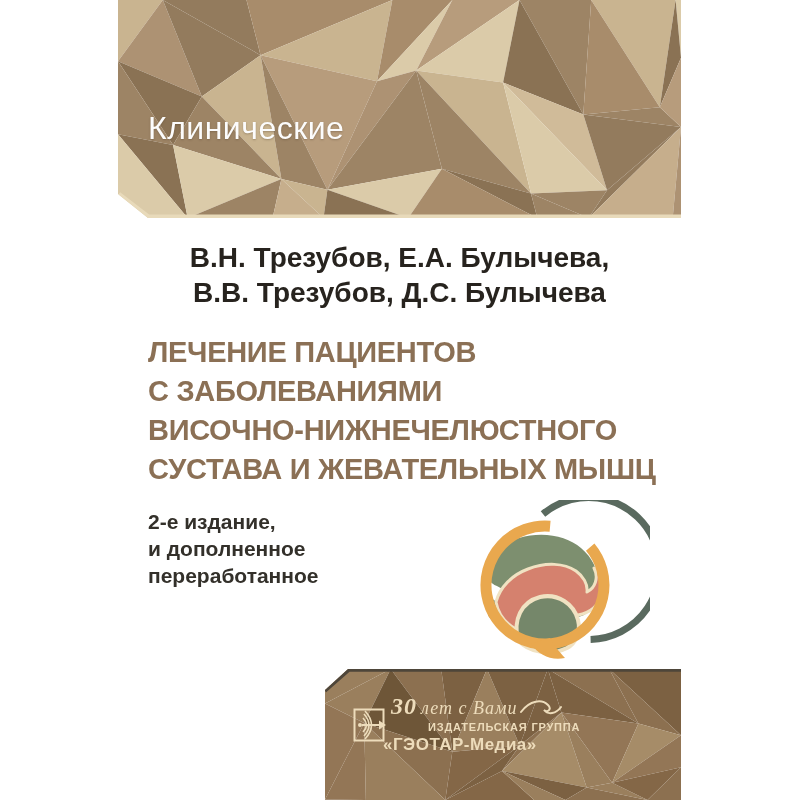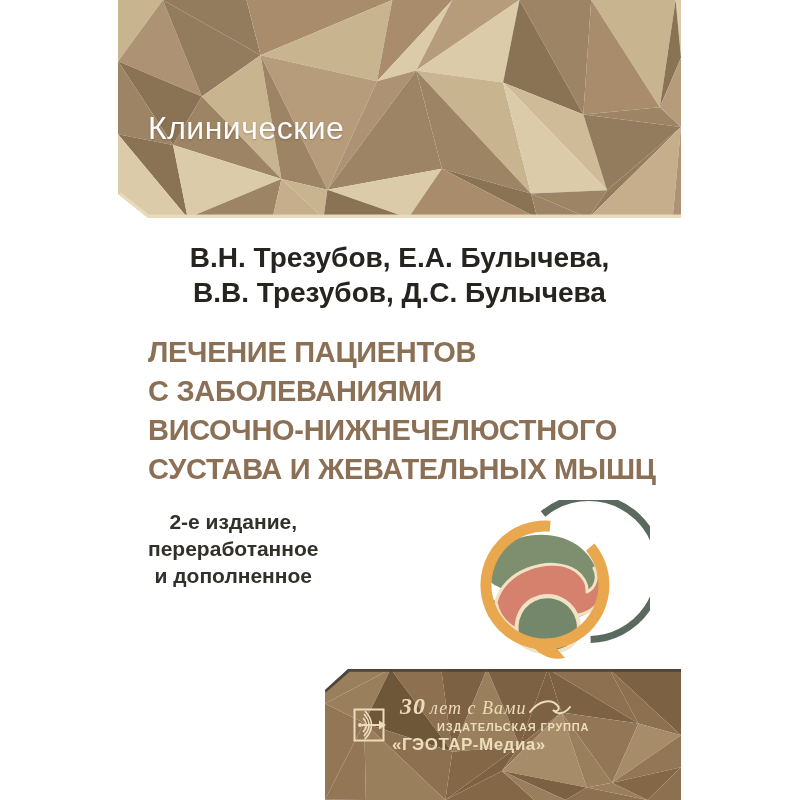--- a/index.html
+++ b/index.html
@@ -16,31 +16,31 @@
                 font-size:32px;line-height:37px;font-weight:400;
                 text-shadow:0 1px 2px rgba(80,60,40,.35);letter-spacing:.5px;}
 
   .authors{position:absolute;left:0;top:240px;width:100%;text-align:center;
            color:var(--c-dark,#27231e);font-weight:700;font-size:28px;line-height:35px;}
 
   .book-title{position:absolute;left:30px;top:333px;color:var(--c-brown,#8b7055);
               font-weight:700;font-size:29px;line-height:39px;letter-spacing:-0.3px;}
 
   .edition{position:absolute;left:30px;top:508px;color:var(--c-dark2,#33302a);
-           font-weight:700;font-size:21px;line-height:27px;text-align:center;}
+           font-weight:700;font-size:21px;line-height:27px;}
 
   .tmj-logo{position:absolute;left:352px;top:500px;}
 
   
   .bottom-band{position:absolute;left:207px;top:669px;width:356px;height:131px;
                clip-path:polygon(23px 0,356px 0,356px 131px,0 131px,0 21px);}
   .bottom-band svg.poly{display:block;position:absolute;left:0;top:0;}
 
   .geotar-icon{position:absolute;left:28px;top:39px;}
-  .pub-text{position:absolute;left:75px;top:24px;color:var(--c-cream,#eddcbb);}
+  .pub-text{position:absolute;left:66px;top:24px;color:var(--c-cream,#eddcbb);}
   .anniversary{font-family:"Liberation Serif",serif;font-style:italic;white-space:nowrap;
                display:flex;align-items:baseline;}
   .anniversary .n30{font-size:24px;font-weight:700;letter-spacing:1px;}
   .anniversary .rest{font-size:18px;font-weight:400;margin-left:4px;letter-spacing:1px;}
   .swash{margin-left:2px;transform:translateY(4px);}
   .pub-group{font-size:11px;font-weight:700;letter-spacing:.8px;margin-top:1px;padding-left:37px;}
   .pub-name{font-size:17px;font-weight:700;margin-top:2px;margin-left:-8px;letter-spacing:.5px;}
 </style>
 </head>
 <body>
@@ -113,22 +113,22 @@
 
     <div class="book-title">
       <div>ЛЕЧЕНИЕ ПАЦИЕНТОВ</div>
       <div>С ЗАБОЛЕВАНИЯМИ</div>
       <div>ВИСОЧНО-НИЖНЕЧЕЛЮСТНОГО</div>
       <div>СУСТАВА И ЖЕВАТЕЛЬНЫХ МЫШЦ</div>
     </div>
 
     <div class="edition">
       <div>2-е издание,</div>
+      <div>и дополненное</div>
       <div>переработанное</div>
-      <div>и дополненное</div>
     </div>
 
     <svg class="tmj-logo" width="180" height="170" viewBox="470 500 180 170">
       <circle cx="545" cy="585" r="54" fill="#ffffff"></circle>
 
       <path d="M489,578 C487,558 499,543 519,538 C543,531 567,536 581,548
                C593,558 599,572 598,586 C597,600 592,610 584,615
                C577,619 569,616 564,609 C558,600 551,596 542,595
                C529,594 516,598 506,591 C497,585 490,585 489,578 Z" fill="#7d8f6f"></path>
 

